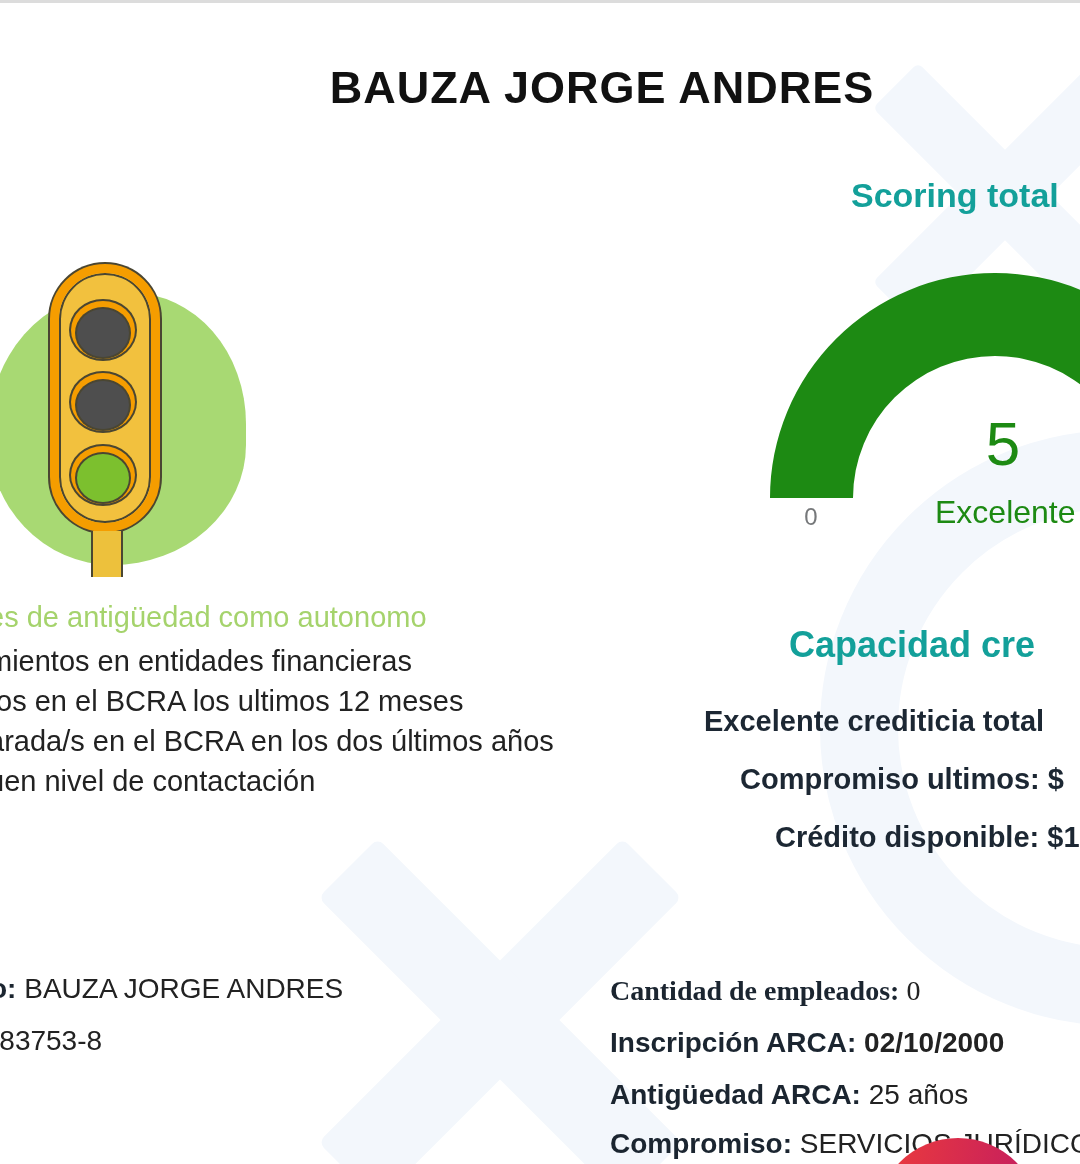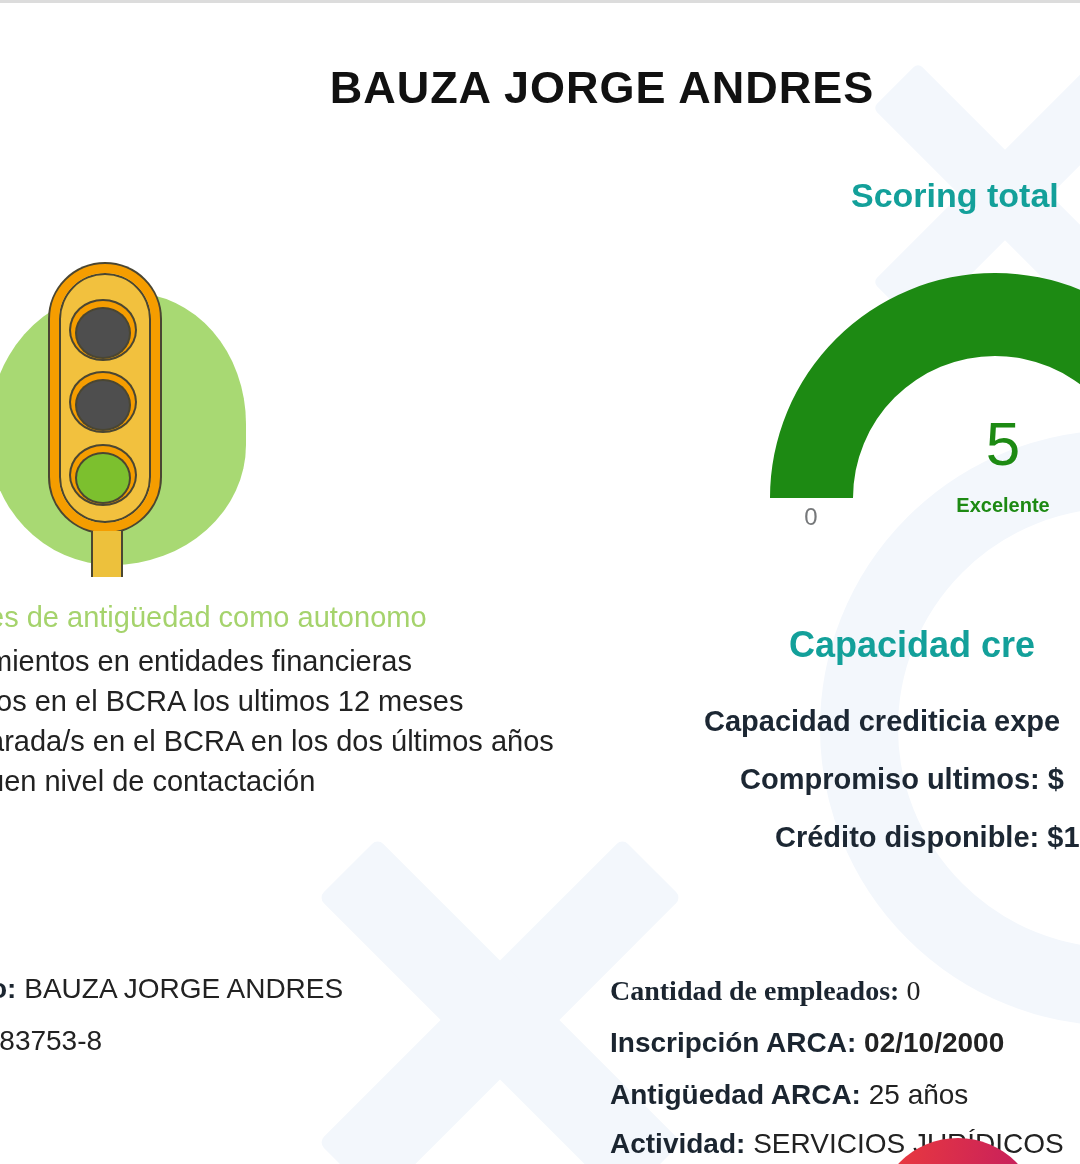--- a/index.html
+++ b/index.html
@@ -25,21 +25,21 @@
     font-size:45px;font-weight:bold;color:#111;letter-spacing:1px;
   }
 
   
   .scoring-heading{left:851px;top:176px;font-size:34px;font-weight:600;color:#13a09a;}
 
   
   .gauge-svg{left:770px;top:273px;}
   .gauge-min{left:793px;top:503px;width:36px;text-align:center;font-size:24px;color:#76787a;}
   .gauge-value{left:955px;top:408px;width:96px;text-align:center;font-size:62px;font-weight:500;color:#1d8a13;}
-  .gauge-value-label{left:935px;top:494px;width:136px;text-align:center;font-size:20px;font-weight:bold;color:#1d8a13;}
+  .gauge-value-label{left:935px;top:494px;width:136px;text-align:center;font-size:32px;font-weight:normal;color:#1d8a13;}
 
   
   .blob{left:-12px;top:293px;width:258px;height:272px;background:#a8d973;
         border-radius:50% 46% 54% 50% / 54% 50% 46% 50%;}
   .tl-body{left:50px;top:264px;width:92px;height:250px;background:#f2c13e;
         border:9px solid #f59d00;border-radius:60px;
         box-shadow:0 0 0 2px #4a4632, inset 0 0 0 2px #4a4632;}
   .tl-light{width:64px;height:58px;background:#f59d00;border-radius:50%;
         box-shadow:0 0 0 2px #4a4632;display:flex;align-items:center;justify-content:center;}
   .tl-light-inner{width:52px;height:48px;border-radius:50%;box-shadow:0 0 0 2px #4a4632;margin-top:5px;}
@@ -112,25 +112,25 @@
 
 <div class="abs factors">
   <div class="factor-positive nowrap">es de antigüedad como autonomo</div>
   <div class="factor nowrap">mientos en entidades financieras</div>
   <div class="factor nowrap">tos en el BCRA los ultimos 12 meses</div>
   <div class="factor nowrap">arada/s en el BCRA en los dos últimos años</div>
   <div class="factor nowrap">uen nivel de contactación</div>
 </div>
 
 <div class="abs capacity-heading nowrap">Capacidad cre</div>
-<div class="abs cap-line cap1 nowrap">Capacidad crediticia expe</div>
+<div class="abs cap-line cap1 nowrap">Excelente crediticia total</div>
 <div class="abs cap-line cap2 nowrap">Compromiso ultimos: $</div>
 <div class="abs cap-line cap3 nowrap">Crédito disponible: $10</div>
 
 <div class="abs detail dl1 nowrap"><b>o:</b><span> BAUZA JORGE ANDRES</span></div>
 <div class="abs detail dl2 nowrap">-83753-8</div>
 
 <div class="abs detail dr dr1 nowrap"><b>Cantidad de empleados:</b><span> 0</span></div>
 <div class="abs detail dr dr2 nowrap"><b>Inscripción ARCA:</b><span> 02/10/2000</span></div>
 <div class="abs detail dr dr3 nowrap"><b>Antigüedad ARCA:</b><span> 25 años</span></div>
-<div class="abs detail dr dr4 nowrap"><b>Actividad:</b><span> SERVICIOS JURÍDICOS</span></div>
+<div class="abs detail dr dr4 nowrap"><b>Compromiso:</b><span> SERVICIOS JURÍDICOS</span></div>
 
 <div class="abs red-circle"></div>
 
 </body></html>

